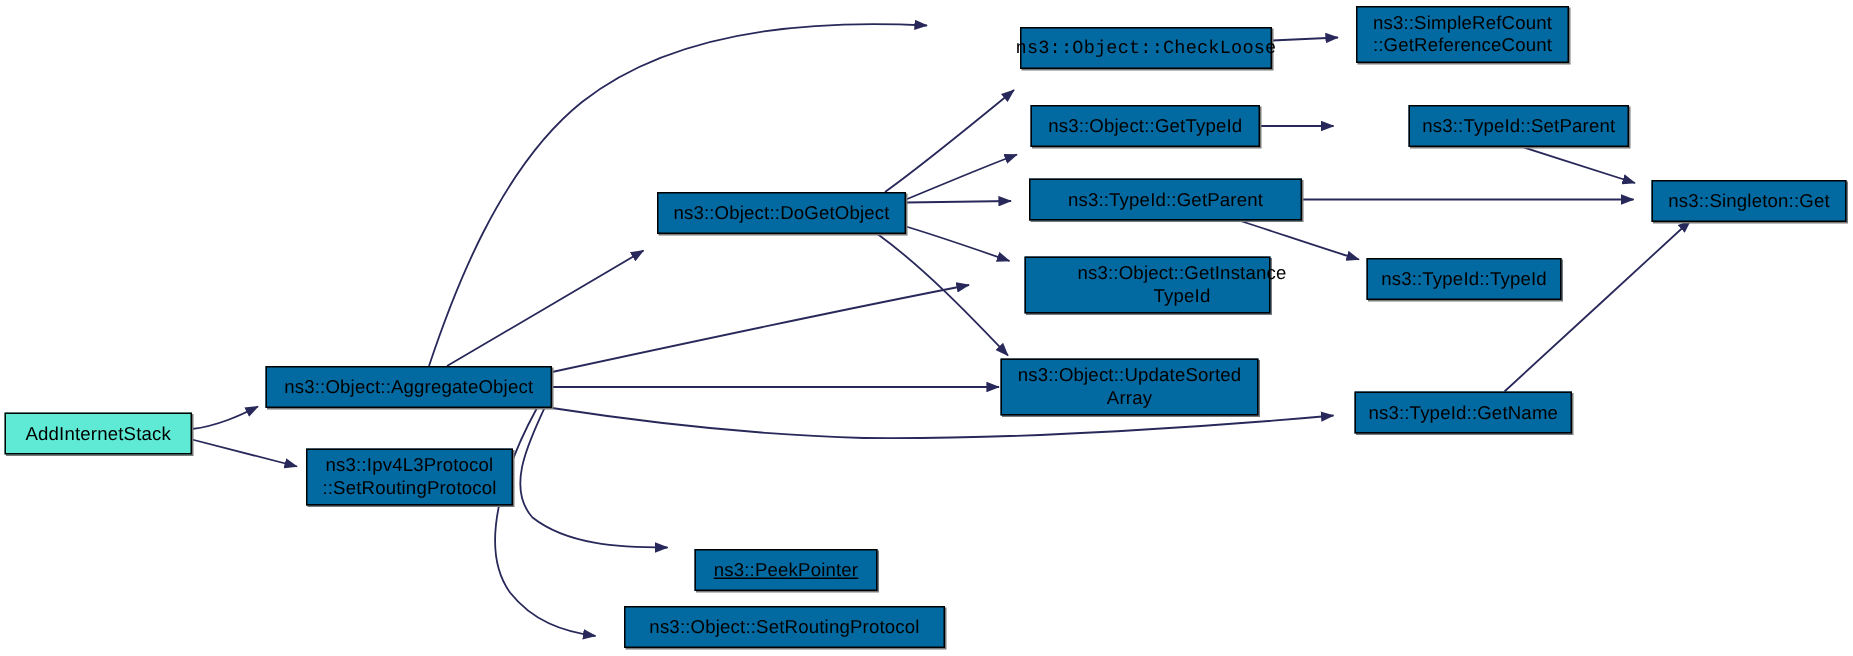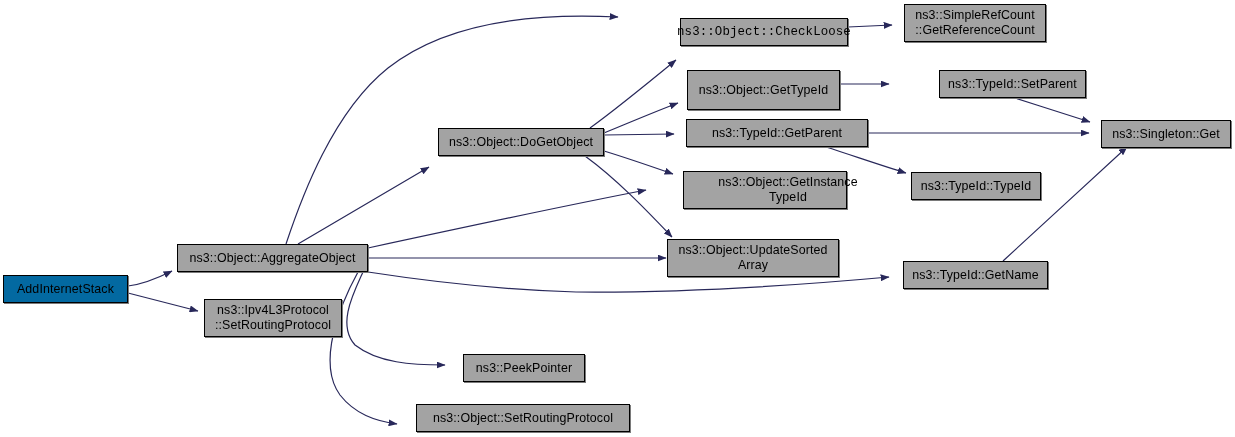--- a/index.html
+++ b/index.html
@@ -20,34 +20,34 @@
     left: 0;
     top: 0;
     width: 1235px;
     height: 437px;
     pointer-events: none;
   }
   .node {
     position: absolute;
     box-sizing: border-box;
     border: 1px solid #000000;
-    background: #a3a3a3;
+    background: #0369a1;
     color: #000000;
     font-size: 12.4px;
     line-height: 15px;
     display: flex;
     align-items: center;
     justify-content: center;
     text-align: center;
     white-space: pre-line;
     letter-spacing: 0.01em;
     box-shadow: 1px 1px 0 0 #7a7a7a;
   }
   .node.highlight {
-    background: #0369a1;
+    background: #5eead4;
   }
   .node-label {
     display: block;
     padding: 0 4px;
     white-space: pre-line;
   }
 </style>
 </head>
 <body>
 
@@ -81,27 +81,27 @@
         <path d="M1003,261 C1035,232 1093,178 1127,147" fill="none" stroke="#28285a" stroke-width="1.2" marker-end="url(#arrowhead)"></path>
       </g>
   </svg>
   <div id="nodes-group">
       <div class="node highlight" style="left: 3px; top: 275px; width: 125px; height: 28px;"><span class="node-label">AddInternetStack</span></div>
       <div class="node" style="left: 177px; top: 244px; width: 191px; height: 28px;"><span class="node-label">ns3::Object::AggregateObject</span></div>
       <div class="node" style="left: 204px; top: 299px; width: 138px; height: 38px;"><span class="node-label">ns3::Ipv4L3Protocol
 ::SetRoutingProtocol</span></div>
       <div class="node" style="left: 438px; top: 128px; width: 166px; height: 28px;"><span class="node-label">ns3::Object::DoGetObject</span></div>
       <div class="node" style="left: 680px; top: 18px; width: 168px; height: 28px; font-family: Liberation Mono, monospace;"><span class="node-label">ns3::Object::CheckLoose</span></div>
-      <div class="node" style="left: 687px; top: 70px; width: 153px; height: 40px;"><span class="node-label">ns3::Object::GetTypeId</span></div>
+      <div class="node" style="left: 687px; top: 70px; width: 153px; height: 28px;"><span class="node-label">ns3::Object::GetTypeId</span></div>
       <div class="node" style="left: 686px; top: 119px; width: 182px; height: 28px;"><span class="node-label">ns3::TypeId::GetParent</span></div>
       <div class="node" style="left: 683px; top: 171px; width: 164px; height: 38px; padding-left: 46px;"><span class="node-label">ns3::Object::GetInstance
 TypeId</span></div>
       <div class="node" style="left: 667px; top: 239px; width: 172px; height: 38px;"><span class="node-label">ns3::Object::UpdateSorted
 Array</span></div>
-      <div class="node" style="left: 463px; top: 354px; width: 122px; height: 28px;"><span class="node-label">ns3::PeekPointer</span></div>
+      <div class="node" style="left: 463px; top: 366px; width: 122px; height: 28px; text-decoration: underline;"><span class="node-label">ns3::PeekPointer</span></div>
       <div class="node" style="left: 416px; top: 404px; width: 214px; height: 28px;"><span class="node-label">ns3::Object::SetRoutingProtocol</span></div>
       <div class="node" style="left: 904px; top: 4px; width: 142px; height: 38px;"><span class="node-label">ns3::SimpleRefCount
 ::GetReferenceCount</span></div>
       <div class="node" style="left: 901px; top: 70px; width: 147px; height: 28px; margin-left: 38px;"><span class="node-label">ns3::TypeId::SetParent</span></div>
       <div class="node" style="left: 911px; top: 172px; width: 130px; height: 28px;"><span class="node-label">ns3::TypeId::TypeId</span></div>
       <div class="node" style="left: 903px; top: 261px; width: 145px; height: 28px;"><span class="node-label">ns3::TypeId::GetName</span></div>
       <div class="node" style="left: 1101px; top: 120px; width: 130px; height: 28px; align-items: center;"><span class="node-label">ns3::Singleton::Get</span></div>
     </div>
 </div>
 

